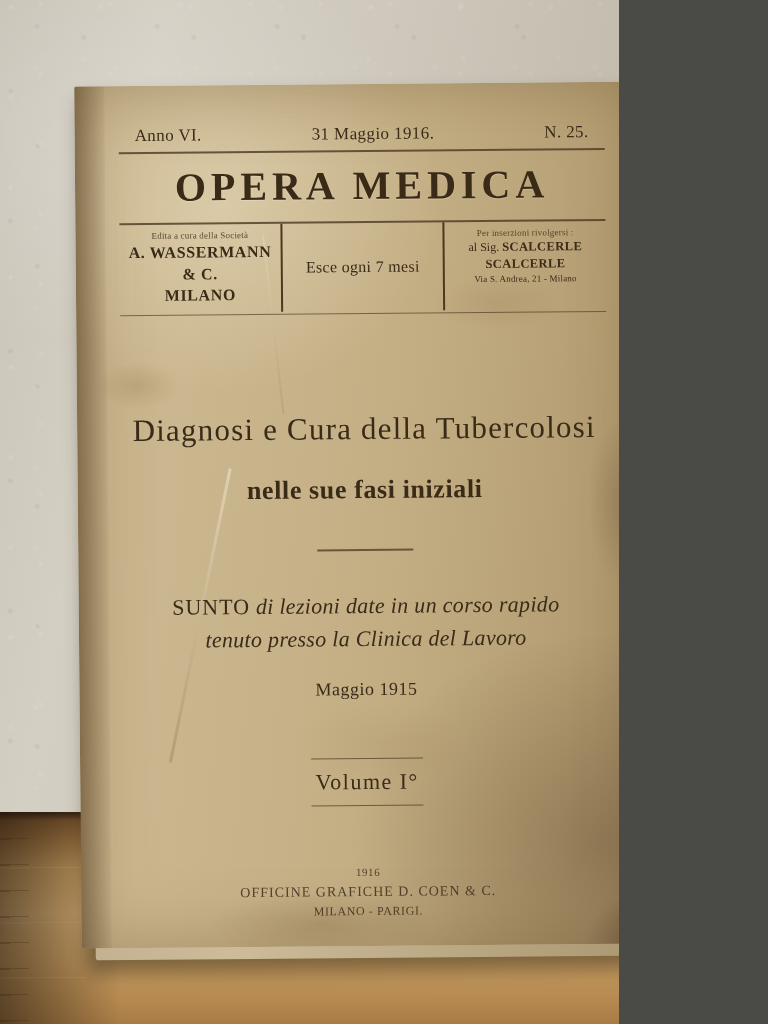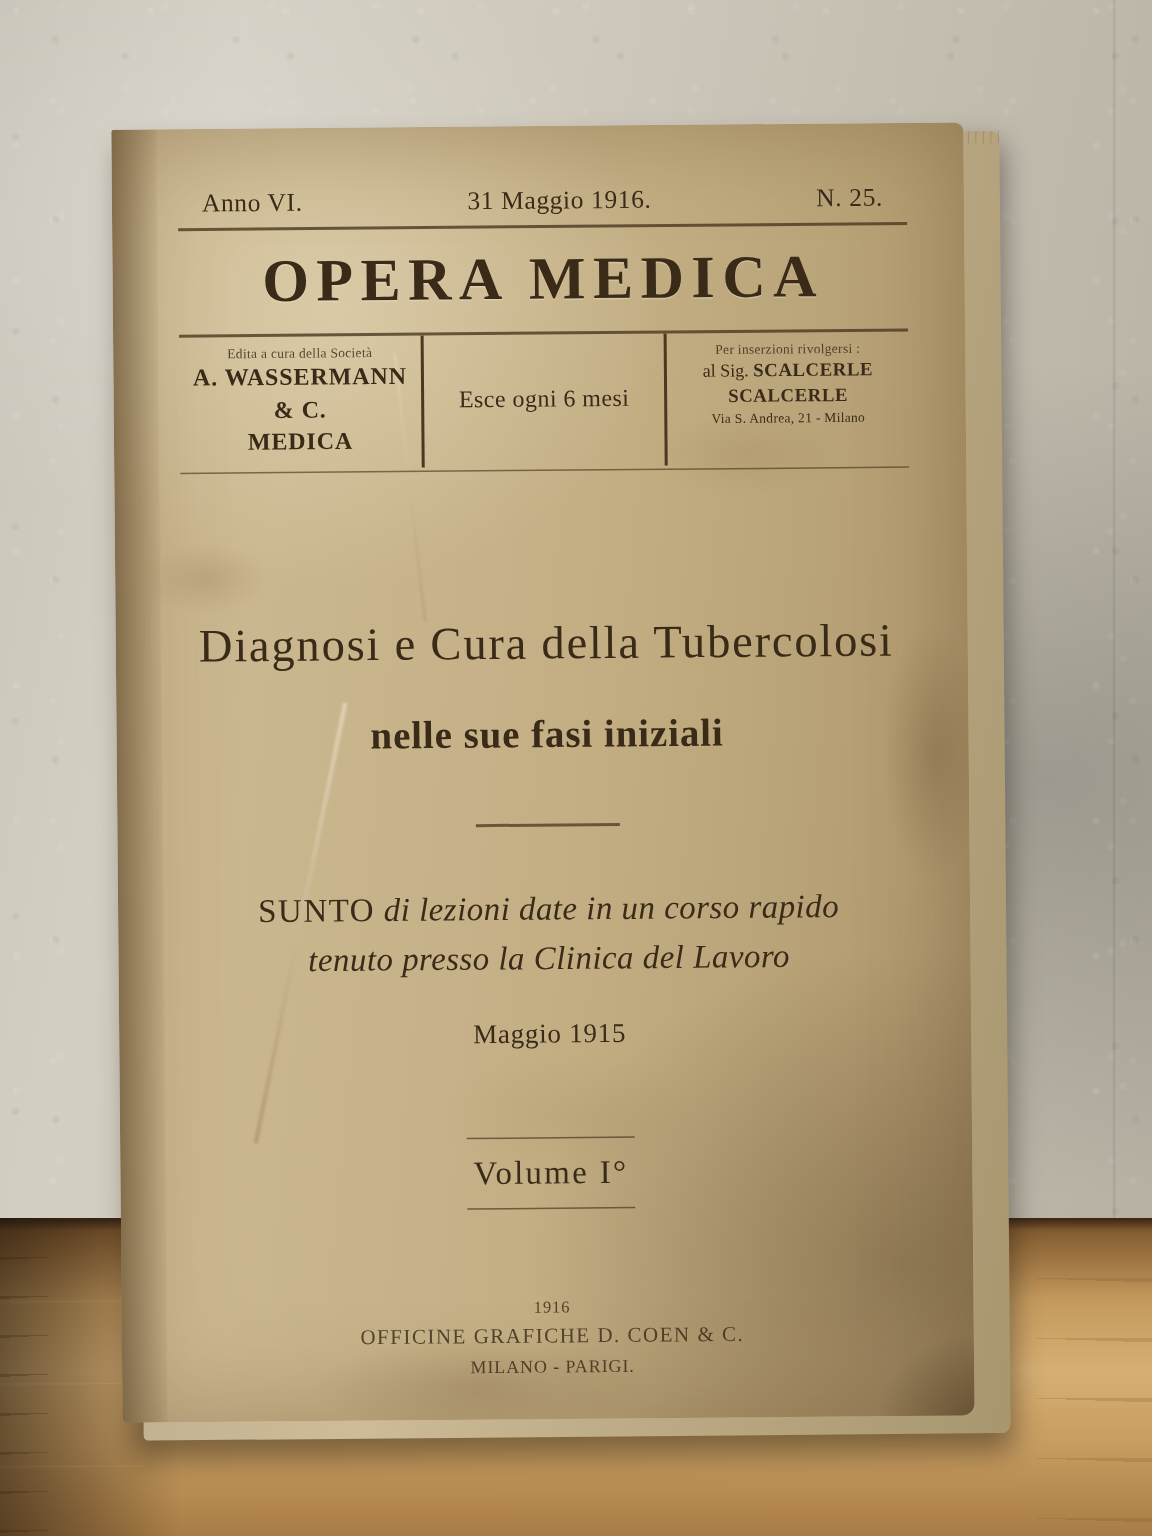--- a/index.html
+++ b/index.html
@@ -2,21 +2,21 @@
 <html><head>
 <meta charset="utf-8">
 <style>
   html, body {
     margin: 0;
     padding: 0;
     background: #4a4a46;
   }
   #scene {
     position: relative;
-    width: 768px;
+    width: 619px;
     height: 1024px;
     overflow: hidden;
     font-family: "Liberation Serif", serif;
     text-decoration: underline;
   }
 
   
   .wall {
     position: absolute;
     left: 0; top: 0;
@@ -305,24 +305,24 @@
         <div class="rule"></div>
 
         <div class="title-bar">OPERA MEDICA</div>
 
         <div class="rule"></div>
 
         <div class="imprint">
           <div>
             <div class="tiny faded">Edita a cura della Società</div>
             <div class="b13">A. WASSERMANN &amp; C.</div>
-            <div class="b13">MEDICA</div>
+            <div class="b13">MILANO</div>
           </div>
           <div class="mid">
-            <span>Esce ogni 6 mesi</span>
+            <span>Esce ogni 7 mesi</span>
           </div>
           <div>
             <div class="tiny faded">Per inserzioni rivolgersi :</div>
             <div style="font-size:12px;">
               <span>al Sig.</span>
               <span class="bold" style="font-size:12.5px;letter-spacing:.4px;">SCALCERLE SCALCERLE</span>
             </div>
             <div class="tiny">Via S. Andrea, 21 - Milano</div>
           </div>
         </div>

